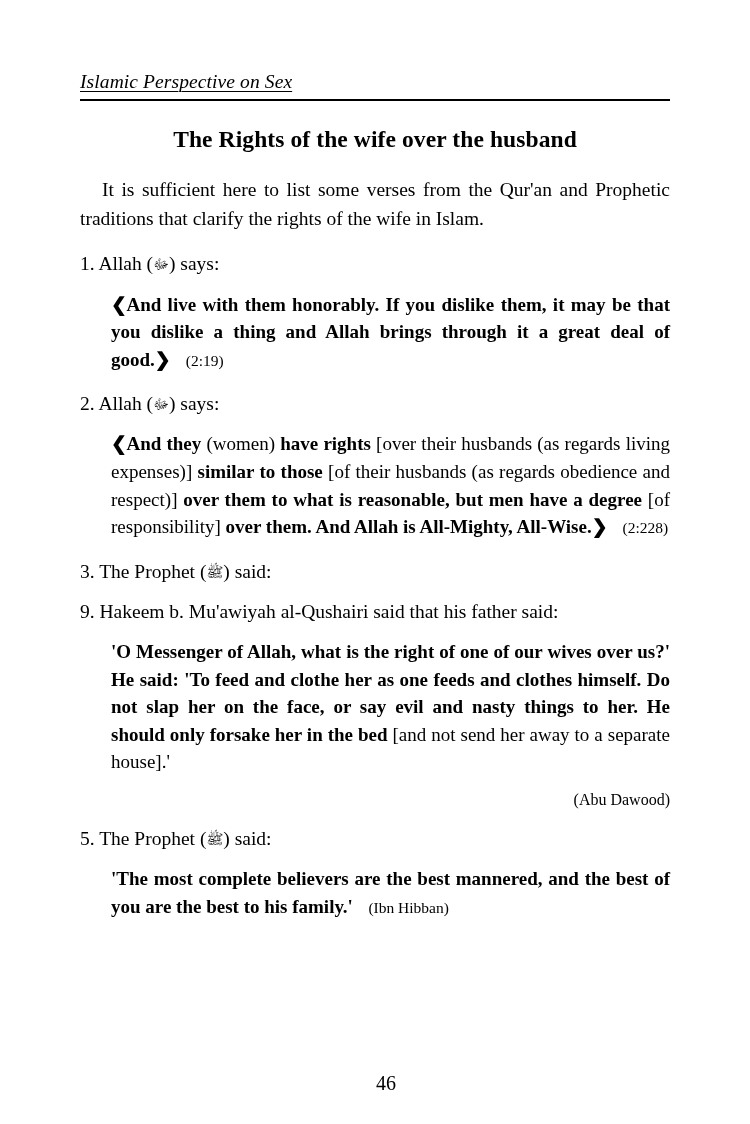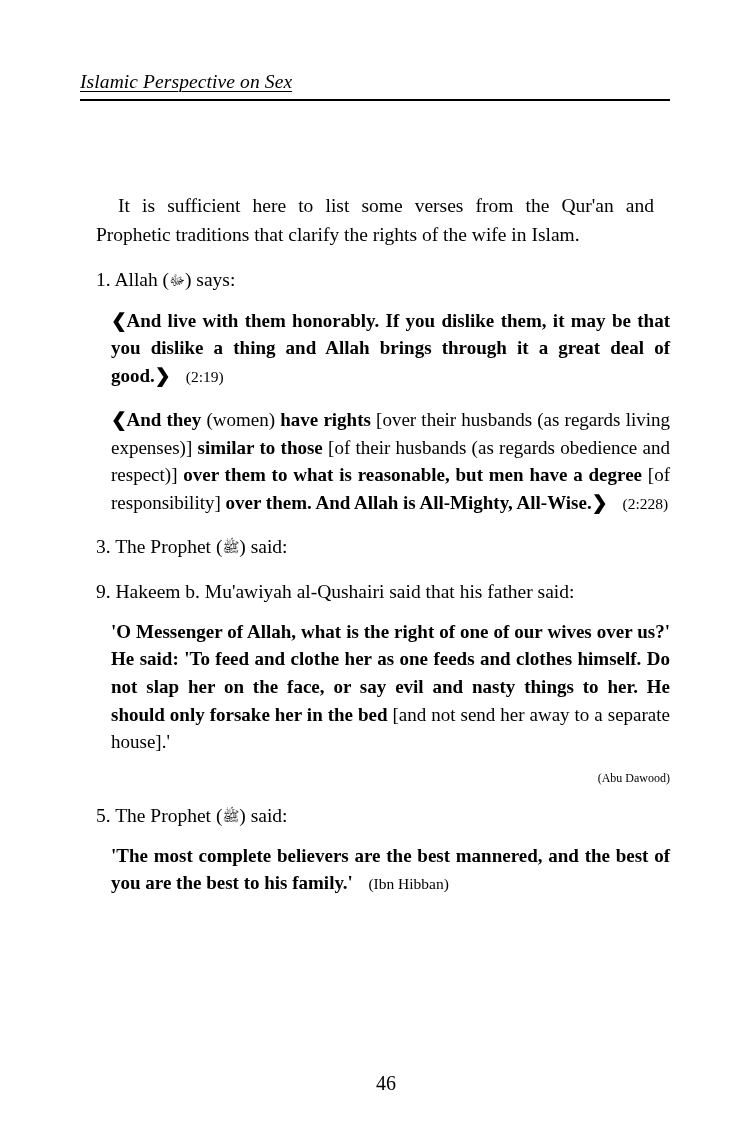--- a/index.html
+++ b/index.html
@@ -64,21 +64,21 @@
   }
 
   
   .content {
     position: absolute;
     left: 80px;
     top: 176px;
     width: 590px;
   }
 
-  p { margin: 16px; }
+  p { margin: 0; }
 
   .intro {
     text-align: justify;
     text-indent: 22px;
     font-size: 19.5px;
     line-height: 1.47;
     margin-bottom: 17px;
   }
 
   .lead {
@@ -100,21 +100,21 @@
 
   .cite {
     font-weight: normal;
     font-size: 15.5px;
     white-space: nowrap;
   }
 
   .cite-right {
     margin: -2px 0 16px 0;
     text-align: right;
-    font-size: 12px;
+    font-size: 16px;
     font-weight: normal;
     width: 590px;
   }
 
   .orn {
     font-weight: bold;
     font-size: 19px;
     letter-spacing: -.5px;
   }
 
@@ -138,28 +138,30 @@
 </head>
 <body>
 
 <div class="page">
 
   <div class="runhead">
     <span class="runhead-text">Islamic Perspective on Sex</span>
     <div class="runhead-rule"></div>
   </div>
 
+  <div class="section-title">The Rights of the wife over the husband</div>
 
   <div class="content">
 
     <p class="intro">It is sufficient here to list some verses from the Qur'an and Prophetic traditions that clarify the rights of the wife in Islam.</p>
 
     <div id="items-root">
         <p class="lead"><span>1. Allah (</span><span class="hon">ﷻ</span><span>) says:</span></p>
         <p class="quote"><span class="orn">❮</span><span>And live with them honorably. If you dislike them, it may be that you dislike a thing and Allah brings through it a great deal of good.</span><span class="orn">❯</span><span class="cite">  (2:19)</span></p>
+        <p class="lead"><span>2. Allah (</span><span class="hon">ﷻ</span><span>) says:</span></p>
         <p class="quote"><span class="orn">❮</span><span>And they </span><span class="reg">(women) </span><span>have rights </span><span class="reg">[over their husbands (as regards living expenses)] </span><span>similar to those </span><span class="reg">[of their husbands (as regards obedience and respect)] </span><span>over them to what is reasonable, but men have a degree </span><span class="reg">[of responsibility] </span><span>over them. And Allah is All-Mighty, All-Wise.</span><span class="orn">❯</span><span class="cite">  (2:228)</span></p>
         <p class="lead"><span>3. The Prophet (</span><span class="hon">ﷺ</span><span>) said:</span></p>
         <p class="lead"><span>9. Hakeem b. Mu'awiyah al-Qushairi said that his father said:</span></p>
         <p class="quote"><span>'O Messenger of Allah, what is the right of one of our wives over us?' He said: 'To feed and clothe her as one feeds and clothes himself. Do not slap her on the face, or say evil and nasty things to her. He should only forsake her in the bed </span><span class="reg">[and not send her away to a separate house].'</span></p>
         <p class="cite-right">(Abu Dawood)</p>
         <p class="lead"><span>5. The Prophet (</span><span class="hon">ﷺ</span><span>) said:</span></p>
         <p class="quote"><span>'The most complete believers are the best mannered, and the best of you are the best to his family.'</span><span class="cite">  (Ibn Hibban)</span></p>
       </div>
 
   </div>

